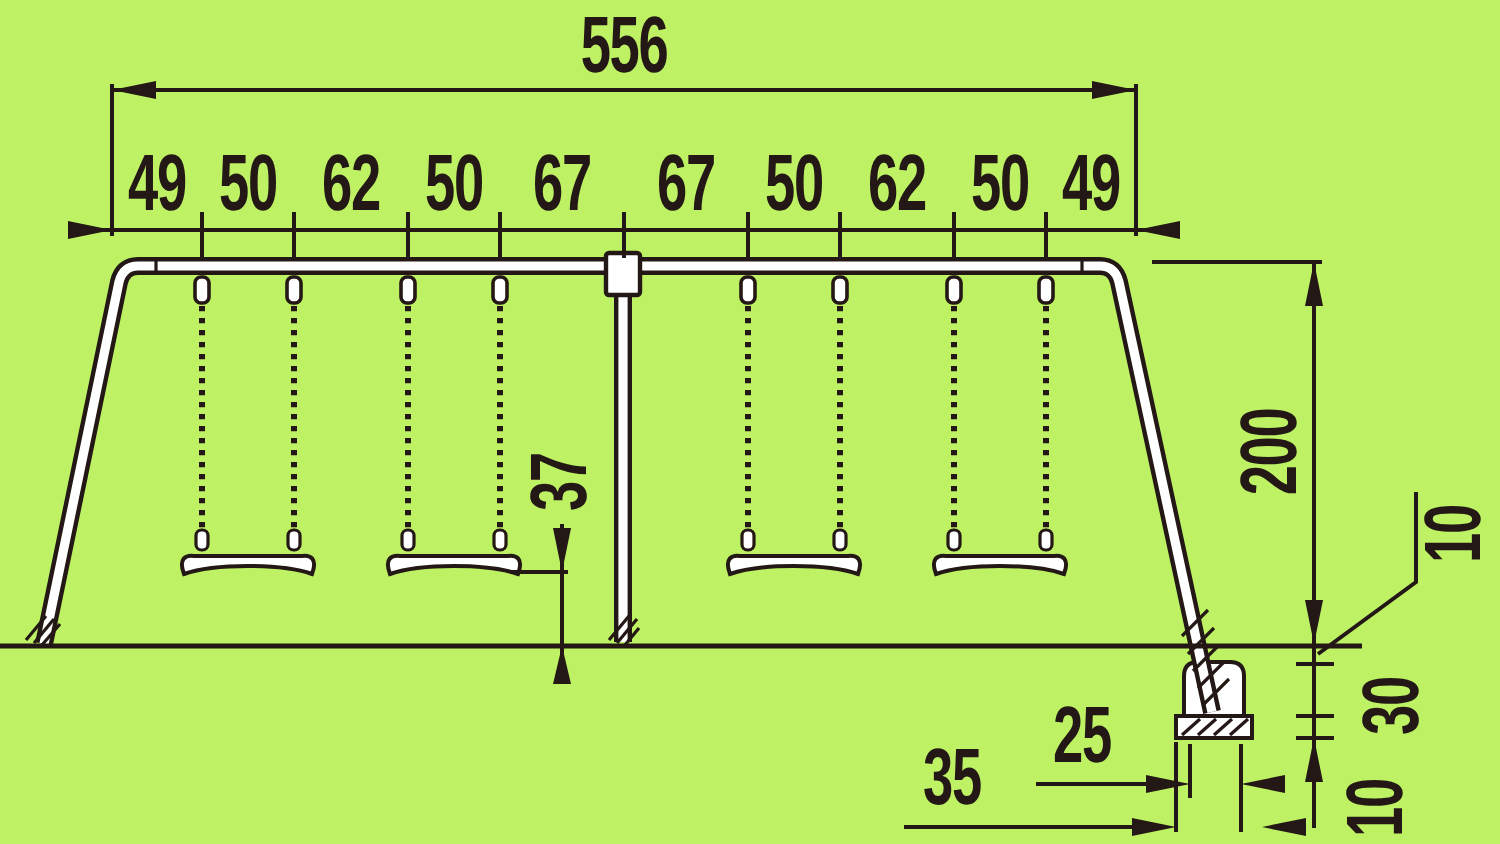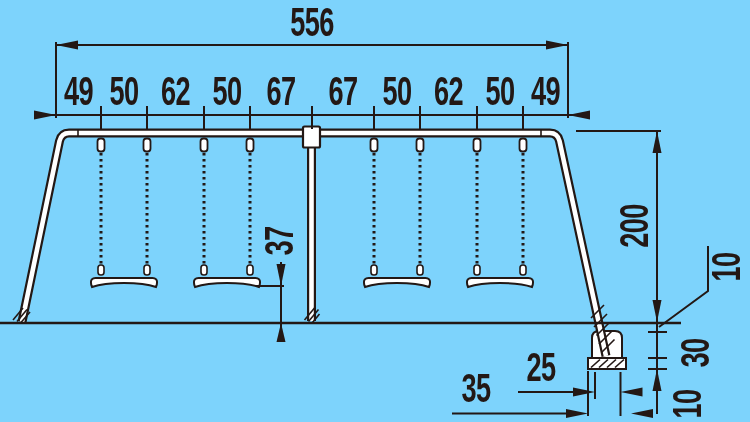--- a/index.html
+++ b/index.html
@@ -1,16 +1,16 @@
 <!DOCTYPE html>
 <html><head>
 <meta charset="utf-8">
 <style>
   html,body{margin:0;padding:0;background:#ffffff;}
-  .stage{position:relative;width:750px;height:422px;background:#7dd3fc;overflow:hidden;}
+  .stage{position:relative;width:750px;height:422px;background:#bef264;overflow:hidden;}
   .dim-text{font-family:"Liberation Sans",sans-serif;font-weight:bold;font-size:40px;fill:#231815;letter-spacing:-1px;}
   .ink{stroke:#231815;fill:none;}
   .arrow{fill:#231815;stroke:none;}
   .pipe-core{stroke:#ffffff;fill:none;}
   .white-fill{fill:#ffffff;stroke:#231815;}
   .hatch{stroke:#231815;stroke-width:1.6;fill:none;}
   .chain-line{stroke:#231815;stroke-width:3;stroke-dasharray:2.6 3.4;fill:none;}
 </style>
 </head>
 <body>

